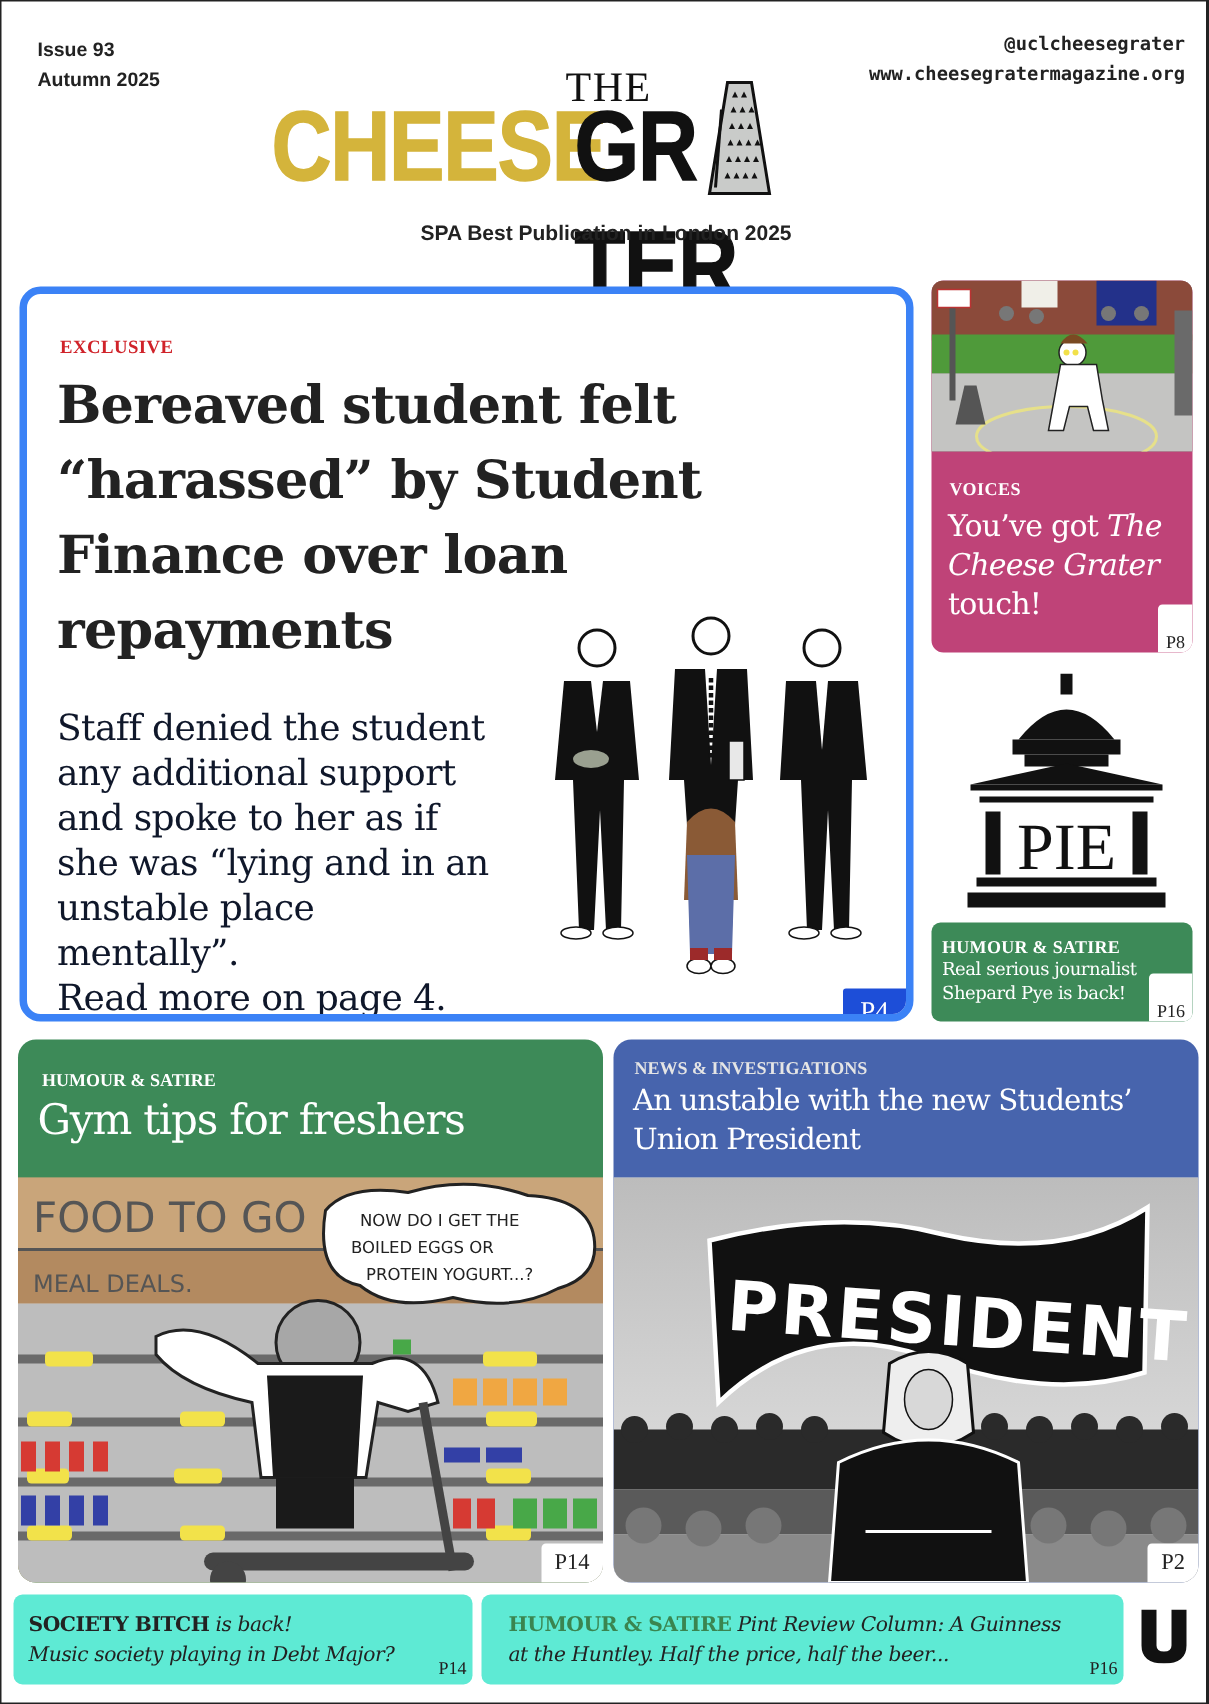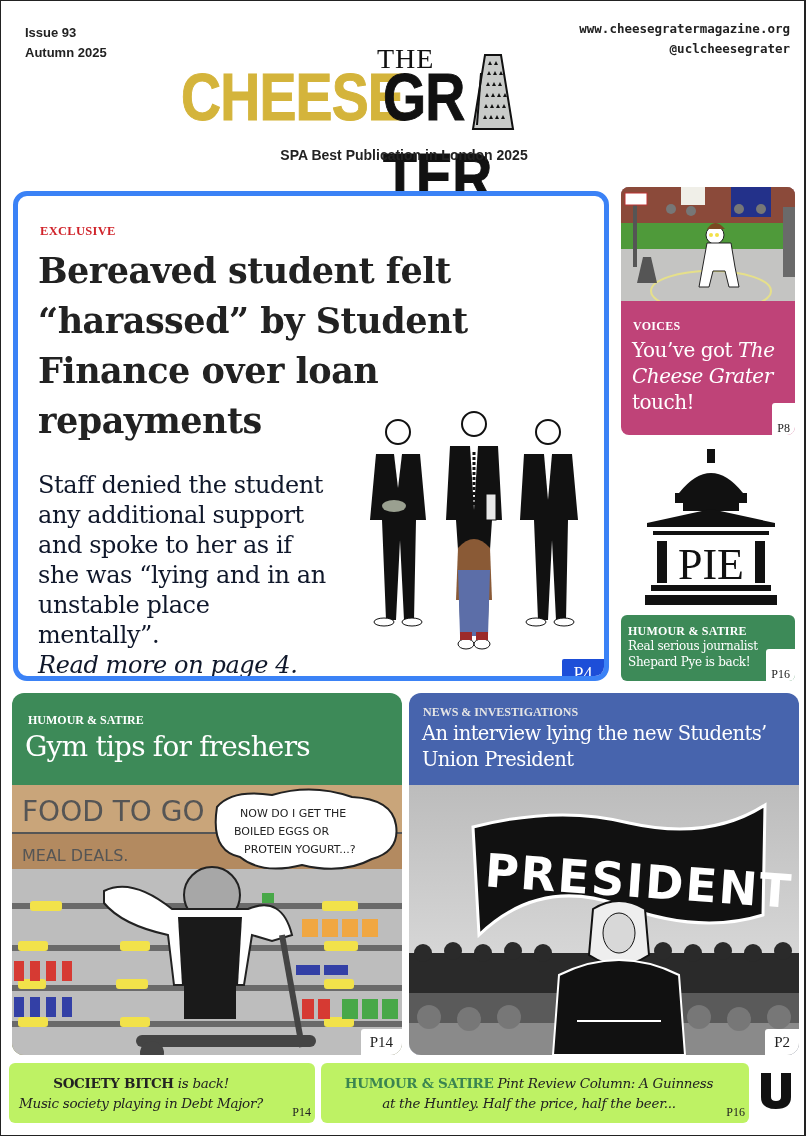--- a/index.html
+++ b/index.html
@@ -16,21 +16,21 @@
   .mh-grater { position: absolute; left: 202px; top: 14px; font-family: "Liberation Sans", sans-serif; font-weight: 900; font-size: 66px; color: #111; transform: scaleX(0.84); transform-origin: left center; -webkit-text-stroke: 1px #111; line-height: 80px; letter-spacing: -1px; }
   .mh-grater .gap { display: inline-block; width: 50px; }
   .grater-icon { position: absolute; left: 290px; top: 10px; width: 44px; height: 78px; }
   .award { position: absolute; left: 0; width: 806px; top: 146px; text-align: center; font-family: "Liberation Sans", sans-serif; font-weight: bold; font-size: 14px; color: #222; }
 
   
   .main-card { position: absolute; left: 12px; top: 190px; width: 596px; height: 490px; border: 5px solid #3b82f6; border-radius: 14px; background: #fff; overflow: hidden; }
   .kicker-excl { position: absolute; left: 22px; top: 28px; font-family: "Liberation Serif", serif; font-weight: bold; font-size: 12.5px; color: #d0232a; letter-spacing: 0.3px; }
   .main-headline { position: absolute; left: 20px; top: 50px; width: 480px; font-family: "DejaVu Serif", serif; font-weight: bold; font-size: 35px; line-height: 50px; color: #222; letter-spacing: -0.5px; }
   .main-standfirst { position: absolute; left: 20px; top: 274px; width: 290px; font-family: "DejaVu Serif", serif; font-size: 24px; line-height: 30px; color: #0f172a; letter-spacing: -0.4px; }
-  .main-standfirst .more { font-style: italic; display: block; }
+  .main-standfirst .more { display: block; }
   .main-illus { position: absolute; left: 340px; top: 214px; width: 230px; height: 260px; }
   .pg-tag-dark { position: absolute; right: 0; bottom: 0; width: 42px; height: 17px; background: #1d4ed8; color: #fff; font-family: "Liberation Serif", serif; font-size: 18px; line-height: 30px; text-align: center; border-top-left-radius: 2px; }
 
   
   .voices-card { position: absolute; left: 620px; top: 186px; width: 174px; height: 248px; border-radius: 8px; overflow: hidden; background: #bf4378; }
   .voices-img { position: absolute; left: 0; top: 0; width: 174px; height: 114px; background: #8e8a84; }
   .voices-kicker { position: absolute; left: 12px; top: 132px; font-family: "Liberation Serif", serif; font-weight: bold; font-size: 12px; color: #fff; letter-spacing: 0.3px; }
   .voices-title { position: absolute; left: 11px; top: 150px; width: 160px; font-family: "DejaVu Serif", serif; font-size: 20px; line-height: 26px; color: #fff; letter-spacing: -0.5px; }
   .voices-title i { font-style: italic; }
   .pg-tag-white { position: absolute; right: 0; bottom: 0; height: 18px; padding: 16px 5px; background: #fff; color: #222; font-family: "Liberation Serif", serif; font-size: 12px; line-height: 18px; border-top-left-radius: 3px; }
@@ -47,43 +47,43 @@
   .gym-img { position: absolute; left: 0; top: 92px; width: 390px; height: 270px; background: #c9a57a; }
 
   .pres-card { position: absolute; left: 408px; top: 692px; width: 390px; height: 362px; border-radius: 12px; overflow: hidden; background: #4764ad; }
   .pres-kicker { position: absolute; left: 14px; top: 12px; font-family: "Liberation Serif", serif; font-weight: bold; font-size: 12px; color: #e5e5e5; }
   .pres-title { position: absolute; left: 13px; top: 28px; width: 376px; font-family: "DejaVu Serif", serif; font-size: 19.5px; line-height: 26px; color: #fff; letter-spacing: -0.6px; }
   .pres-img { position: absolute; left: 0; top: 92px; width: 390px; height: 270px; background: #d7d7d7; }
 
   .pg-tag-light { position: absolute; right: 0; bottom: 0; height: 26px; padding: 0 9px; background: #fff; color: #222; font-family: "Liberation Serif", serif; font-size: 15px; line-height: 26px; border-top-left-radius: 3px; }
 
   
-  .teaser { position: absolute; top: 1062px; height: 60px; background: #bef264; border-radius: 6px; text-align: center; }
+  .teaser { position: absolute; top: 1062px; height: 60px; background: #5eead4; border-radius: 6px; }
   .teaser-1 { left: 8px; width: 306px; }
   .teaser-2 { left: 320px; width: 428px; }
   .teaser-text { position: absolute; left: 10px; top: 10px; font-family: "DejaVu Serif", serif; font-size: 13.5px; line-height: 20px; color: #222; letter-spacing: -0.3px; }
   .teaser-text b { font-weight: bold; }
   .teaser-text i { font-style: italic; }
   .teaser-2 .teaser-text { left: 18px; }
   .kick-green { color: #3a8550; font-weight: bold; }
   .teaser-pg { position: absolute; right: 4px; bottom: 3px; font-family: "Liberation Serif", serif; font-size: 12px; color: #222; }
   .u-logo { position: absolute; left: 758px; top: 1072px; width: 34px; height: 36px; }
 </style>
 </head>
 <body>
 
 <div class="page">
 
   <div class="issue">
     <div>Issue 93</div>
     <div>Autumn 2025</div>
   </div>
   <div class="contact">
+    <div>@uclcheesegrater</div>
     <div>www.cheesegratermagazine.org</div>
-    <div>@uclcheesegrater</div>
   </div>
 
   <div class="masthead">
     <div class="mh-the">THE</div>
     <div class="mh-cheese">CHEESE</div>
     <div class="mh-grater"><span>GR</span><span class="gap"></span><span>TER</span></div>
     <svg class="grater-icon" viewBox="0 0 44 78">
       <polygon points="14,2 30,2 42,76 2,76" fill="#c9cbc9" stroke="#111" stroke-width="2"></polygon>
       <line x1="10" y1="20" x2="6" y2="72" stroke="#111" stroke-width="2"></line>
       <g fill="#111">
@@ -271,21 +271,21 @@
       <rect x="172" y="200" width="52" height="34" fill="#1a1a1a"></rect>
       <line x1="270" y1="150" x2="290" y2="262" stroke="#444" stroke-width="6"></line>
       <rect x="124" y="250" width="180" height="12" rx="6" fill="#444"></rect>
       <circle cx="140" cy="268" r="12" fill="#444"></circle>
     </svg>
     <div class="pg-tag-light">P14</div>
   </div>
 
   <div class="pres-card">
     <div class="pres-kicker">NEWS &amp; INVESTIGATIONS</div>
-    <div class="pres-title">An interview lying the new Students’ Union President</div>
+    <div class="pres-title">An unstable with the new Students’ Union President</div>
     <svg class="pres-img" viewBox="0 0 390 270">
       <defs>
         <linearGradient id="sky" x1="0" y1="0" x2="0" y2="1">
             <stop offset="0" stop-color="#bcbcbc"></stop>
             <stop offset="1" stop-color="#e6e6e6"></stop>
           </linearGradient>
       </defs>
       <rect x="0" y="0" width="390" height="270" fill="url(#sky)"></rect>
       <path d="M64,42 Q150,20 220,38 Q300,56 356,20 L354,130 Q290,150 210,120 Q130,92 70,150 Z" fill="#111" stroke="#fff" stroke-width="3"></path>
       <text x="76" y="110" font-family="DejaVu Sans, sans-serif" font-weight="bold" font-size="46" fill="#fff" letter-spacing="2" transform="rotate(4 200 90)">PRESIDENT</text>

